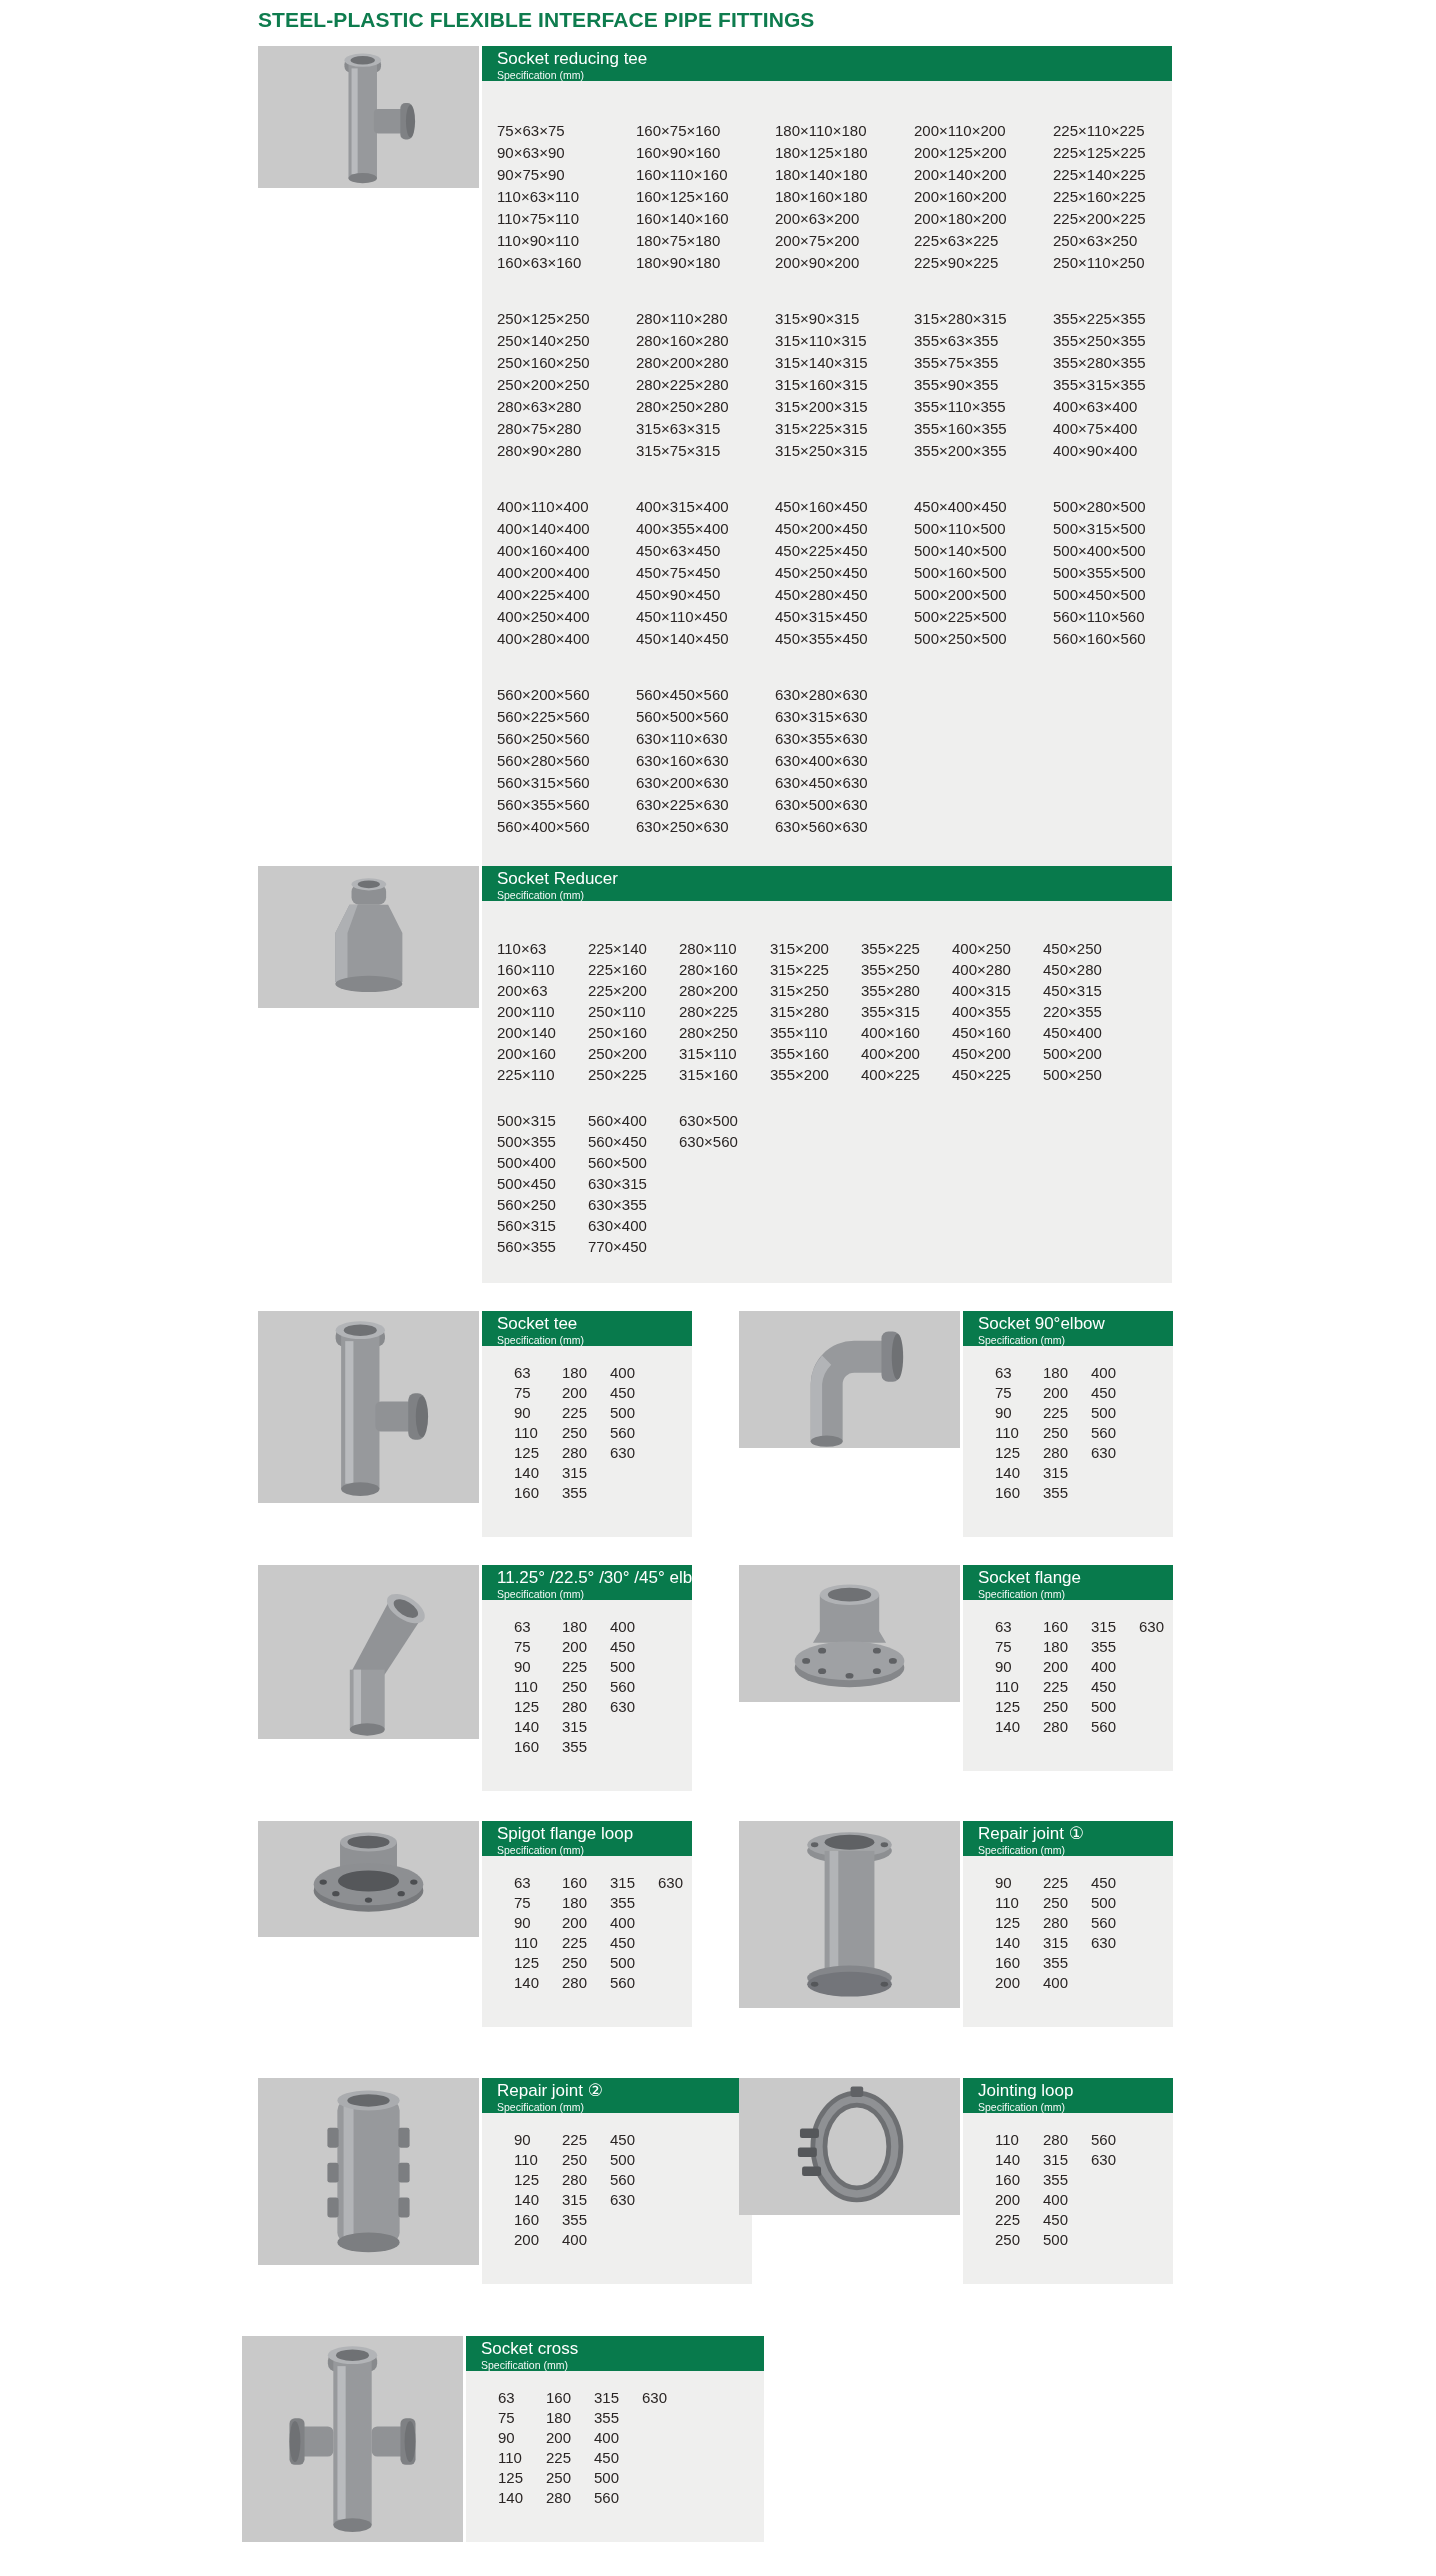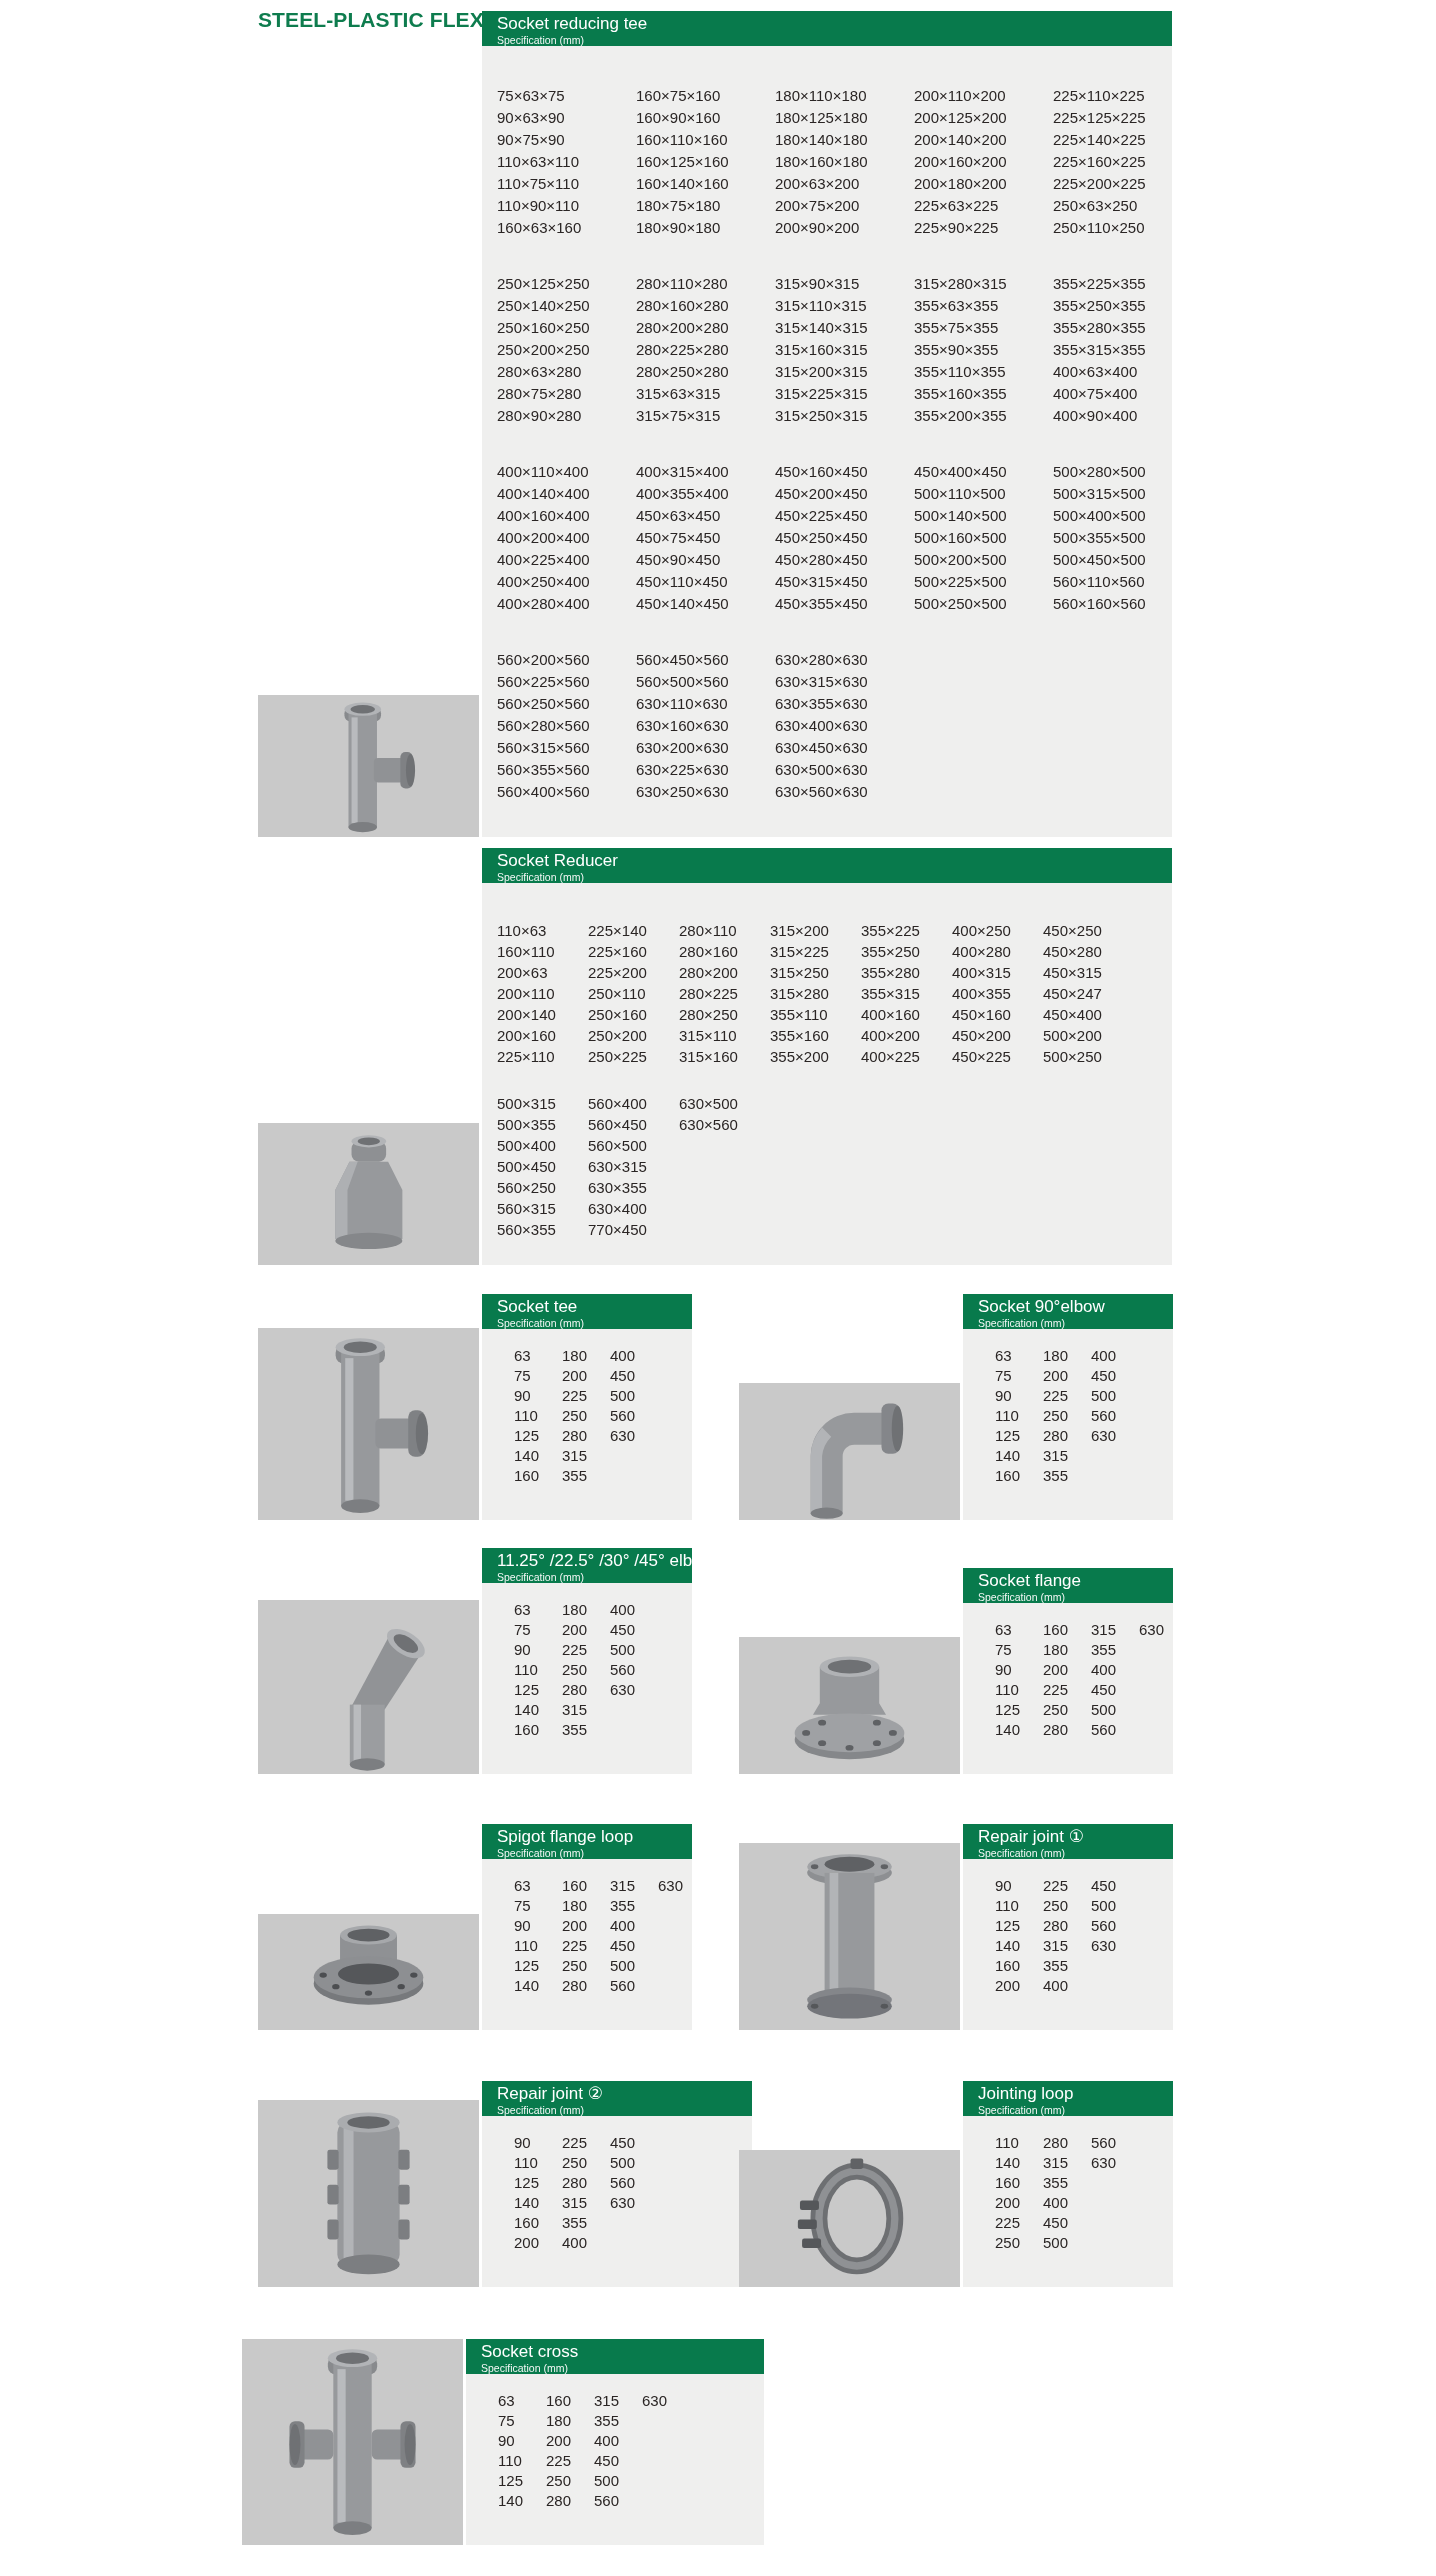--- a/index.html
+++ b/index.html
@@ -12,21 +12,21 @@
   *{box-sizing:border-box}
   html,body{margin:0;padding:0;background:#ffffff}
   .page{
     position:relative;width:1437px;height:2576px;background:#ffffff;
     font-family:"Liberation Sans","DejaVu Sans",sans-serif;overflow:hidden;
   }
   .page-title{
     position:absolute;left:258px;top:7.5px;margin:0;
     font-size:21px;font-weight:bold;color:var(--title-green);letter-spacing:0.1px;
   }
-  .card{position:absolute;display:flex;align-items:flex-end}
+  .card{position:absolute;display:flex;align-items:flex-start}
   .img-panel{
     width:221px;flex:none;background:var(--imgbg);margin-right:3px;
     display:flex;align-items:center;justify-content:center;overflow:hidden;
   }
   .img-panel svg{width:62%;height:auto;max-height:82%}
   .card-full .img-panel svg{width:46%}
   .spec-panel{flex:1;background:var(--specbg);display:flex;flex-direction:column;overflow:hidden}
   .hdr{height:35px;flex:none;background:var(--green);color:#ffffff;padding:3px 0 0 15px}
   .hdr-title{font-size:17px;line-height:19.5px;font-weight:400;white-space:nowrap}
   .hdr-sub{font-size:10.5px;line-height:12px;opacity:.95}
@@ -313,21 +313,21 @@
               <div class="cell">400×315</div>
               <div class="cell">400×355</div>
               <div class="cell">450×160</div>
               <div class="cell">450×200</div>
               <div class="cell">450×225</div>
             </div>
             <div class="col">
               <div class="cell">450×250</div>
               <div class="cell">450×280</div>
               <div class="cell">450×315</div>
-              <div class="cell">450×247</div>
+              <div class="cell">220×355</div>
               <div class="cell">450×400</div>
               <div class="cell">500×200</div>
               <div class="cell">500×250</div>
             </div>
           </div>
           <div class="group">
             <div class="col">
               <div class="cell">500×315</div>
               <div class="cell">500×355</div>
               <div class="cell">500×400</div>

